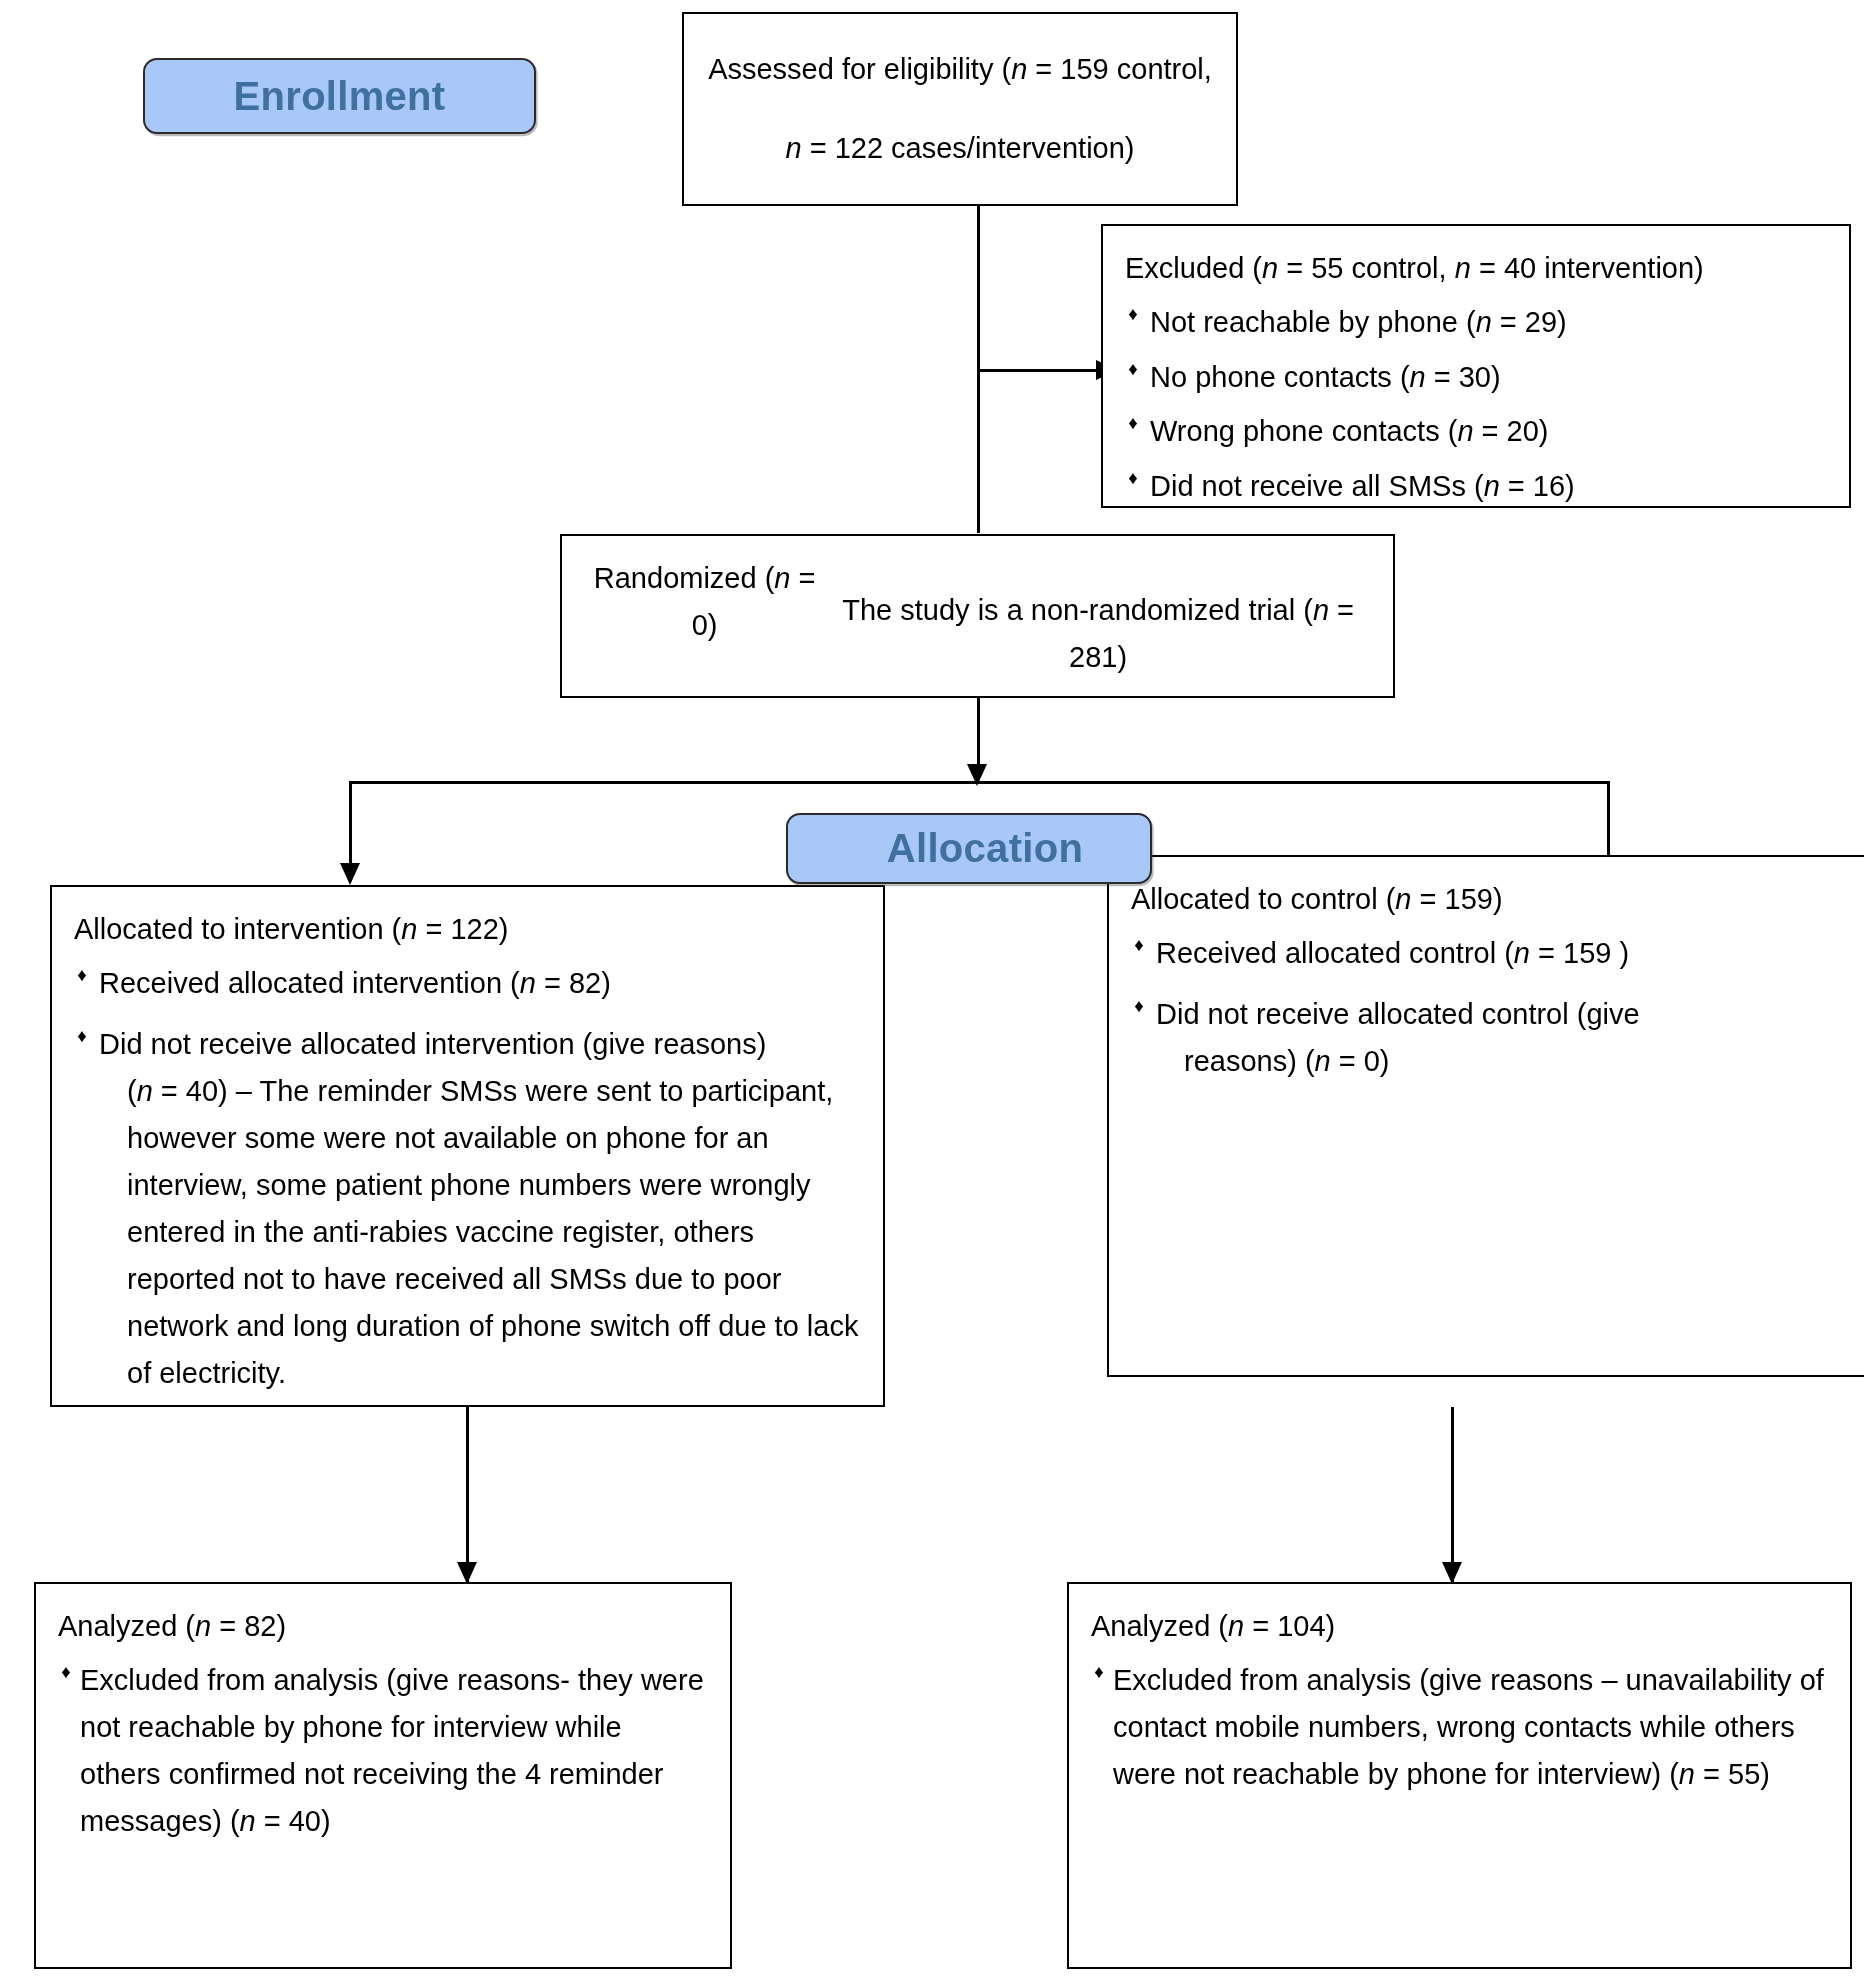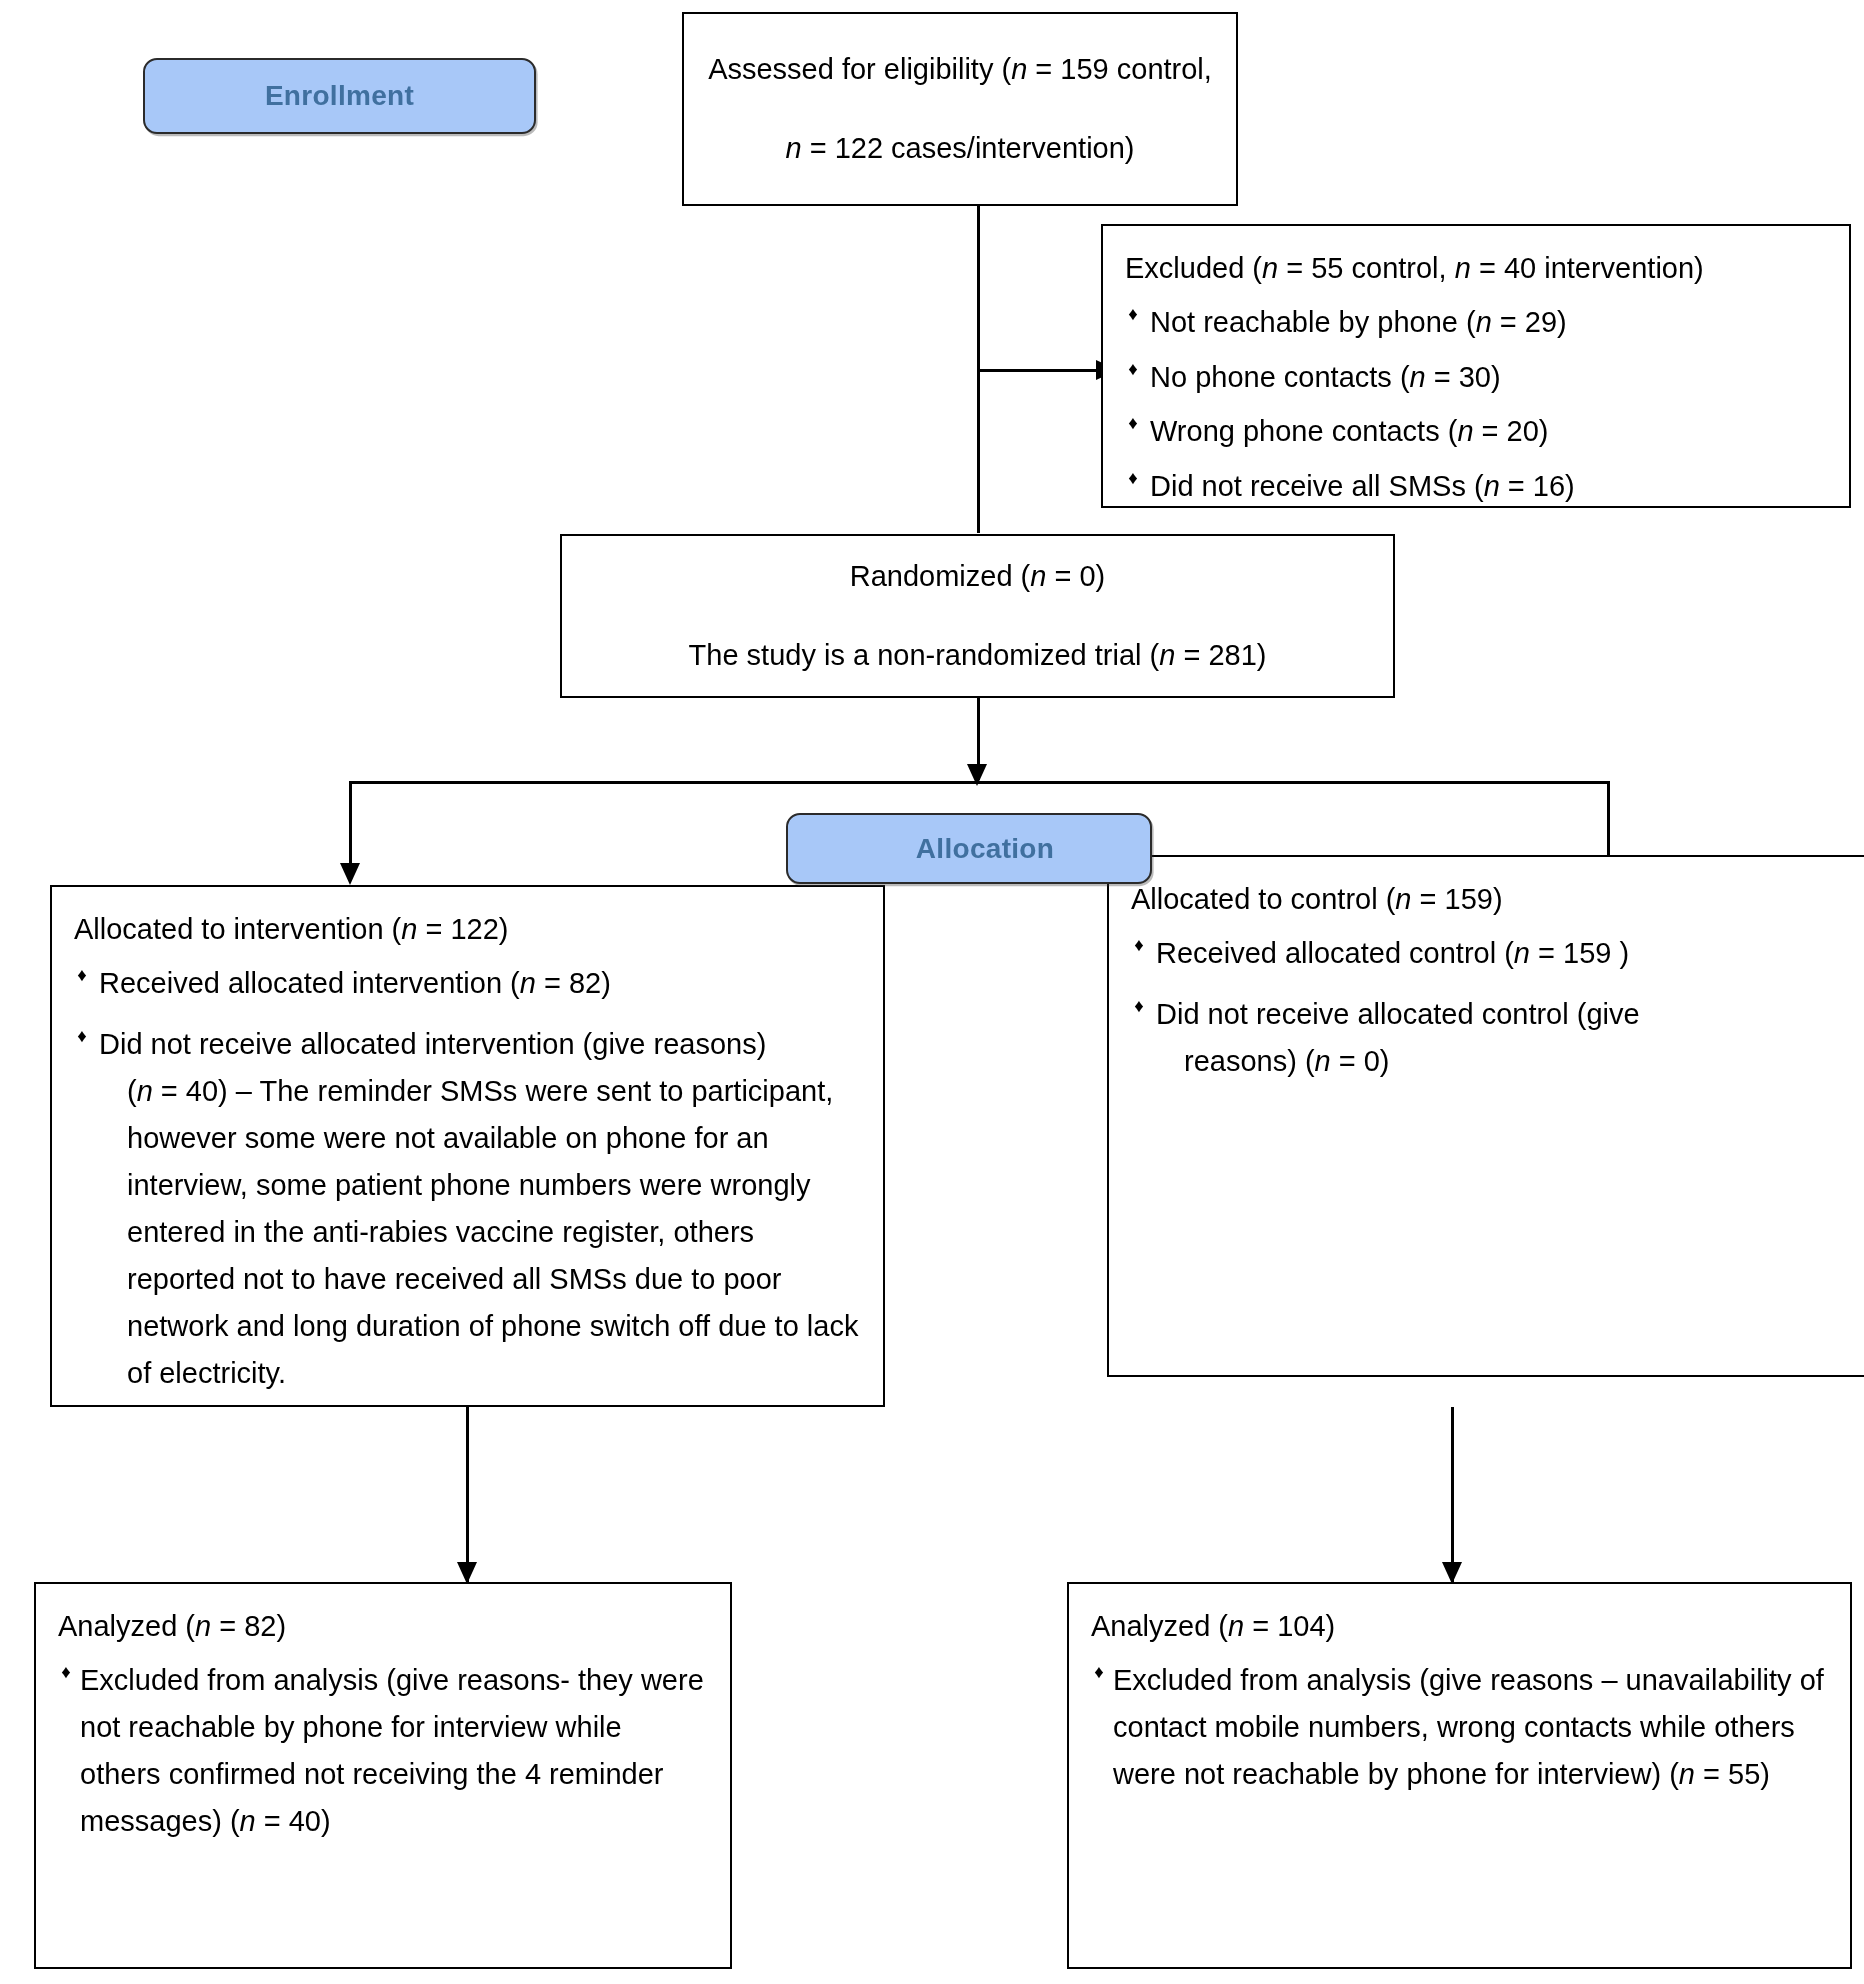--- a/index.html
+++ b/index.html
@@ -65,21 +65,21 @@
   i.nvar { font-style: italic; }
 
   
   .pill {
     position: absolute;
     background: #a8c8f8;
     border: 2.2px solid #2b2b2b;
     border-radius: 14px;
     color: #40709f;
     font-weight: bold;
-    font-size: 28px;
+    font-size: 40px;
     display: flex;
     align-items: center;
     justify-content: center;
     letter-spacing: 0.3px;
     z-index: 5;
     box-shadow: 1.6px 2.2px 0 rgba(60,60,60,0.35);
   }
 
   
   .vline {
@@ -129,21 +129,21 @@
   <div class="box" style="left:1101px; top:224px; width:750px; height:284px;">
     <p class="line"><span>Excluded (</span><i class="nvar">n</i><span> = 55 control, </span><i class="nvar">n</i><span> = 40 intervention)</span></p>
     <ul class="bul">
       <li><span class="dia">♦</span><span>Not reachable by phone (</span><i class="nvar">n</i><span> = 29)</span></li>
       <li><span class="dia">♦</span><span> No phone contacts (</span><i class="nvar">n</i><span> = 30)</span></li>
       <li><span class="dia">♦</span><span>Wrong phone contacts (</span><i class="nvar">n</i><span> = 20)</span></li>
       <li><span class="dia">♦</span><span>Did not receive all SMSs (</span><i class="nvar">n</i><span> = 16)</span></li>
     </ul>
   </div>
 
-  <div class="box" style="left:560px; top:534px; width:835px; height:164px; display:flex; flex-direction:column; justify-content:center;">
+  <div class="box" style="left:560px; top:534px; width:835px; height:164px; display:flex; flex-direction:row; justify-content:space-between;">
     <p class="line center"><span>Randomized (</span><i class="nvar">n</i><span> = 0)</span></p>
     <p class="line center gap"><span>The study is a non-randomized trial (</span><i class="nvar">n</i><span> = 281)</span></p>
   </div>
 
   <div class="vline" style="left:977px; top:697px; height:83px;"></div>
   <div class="arrow-down" style="left:967px; top:764px;"></div>
 
   <div class="hline" style="left:349px; top:781px; width:1260px;"></div>
 
   <div class="vline" style="left:349px; top:781px; height:83px;"></div>

